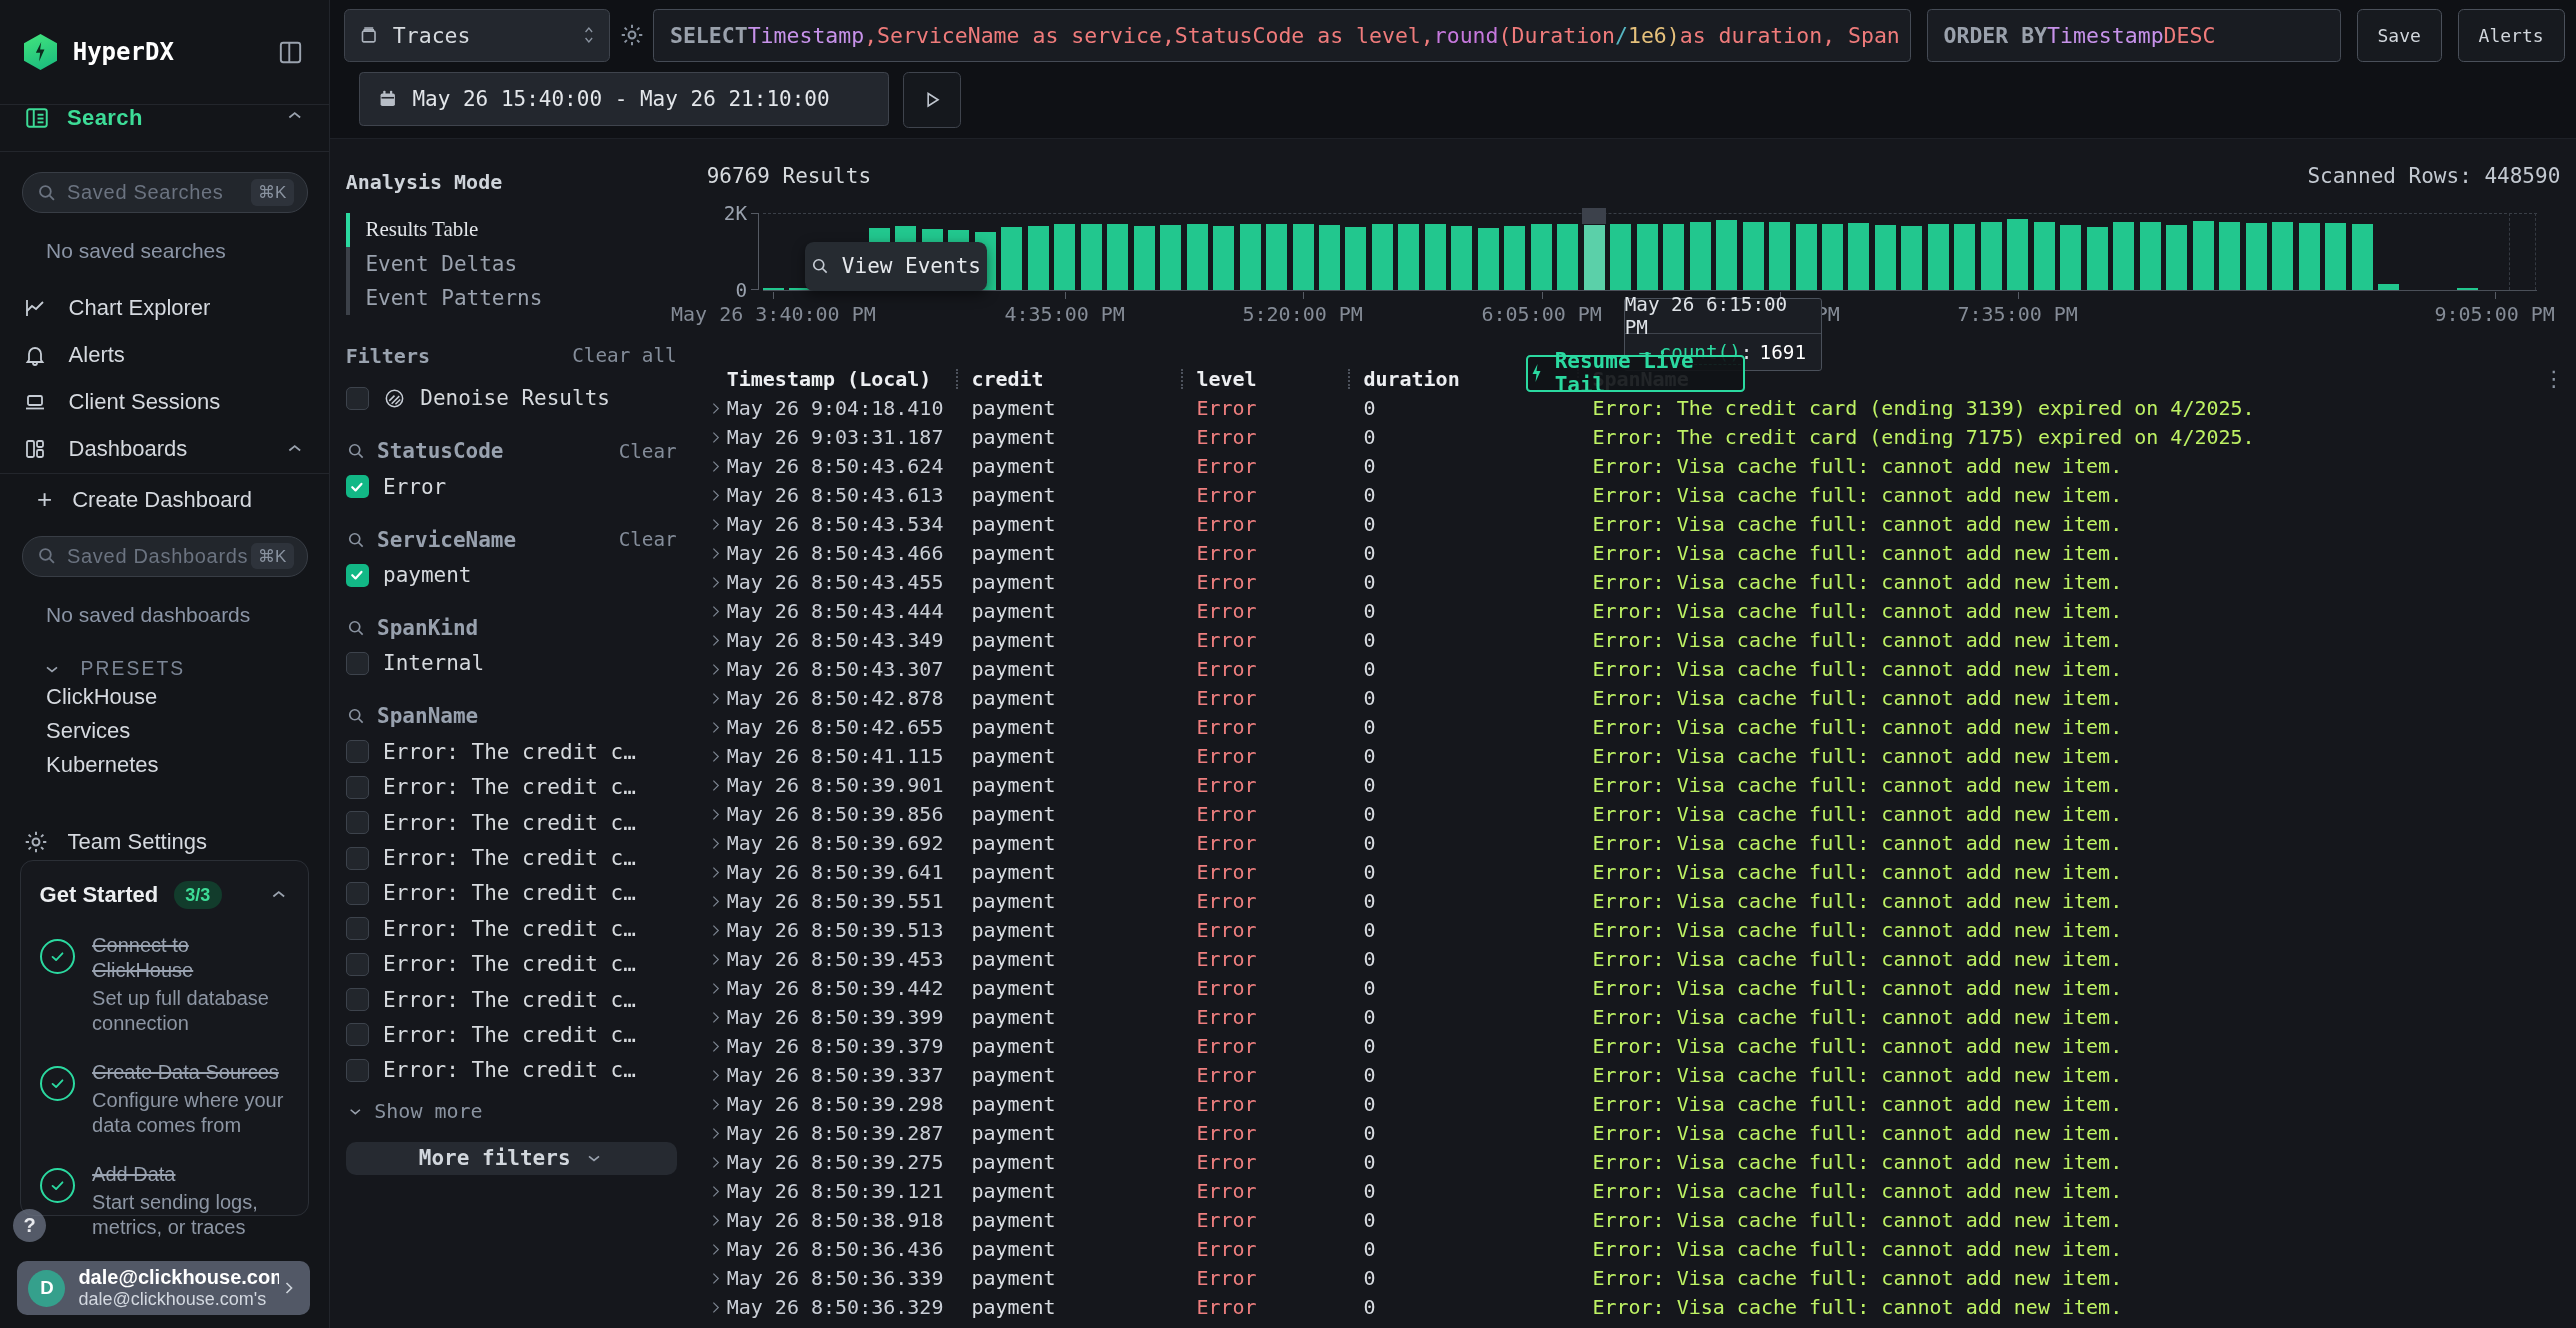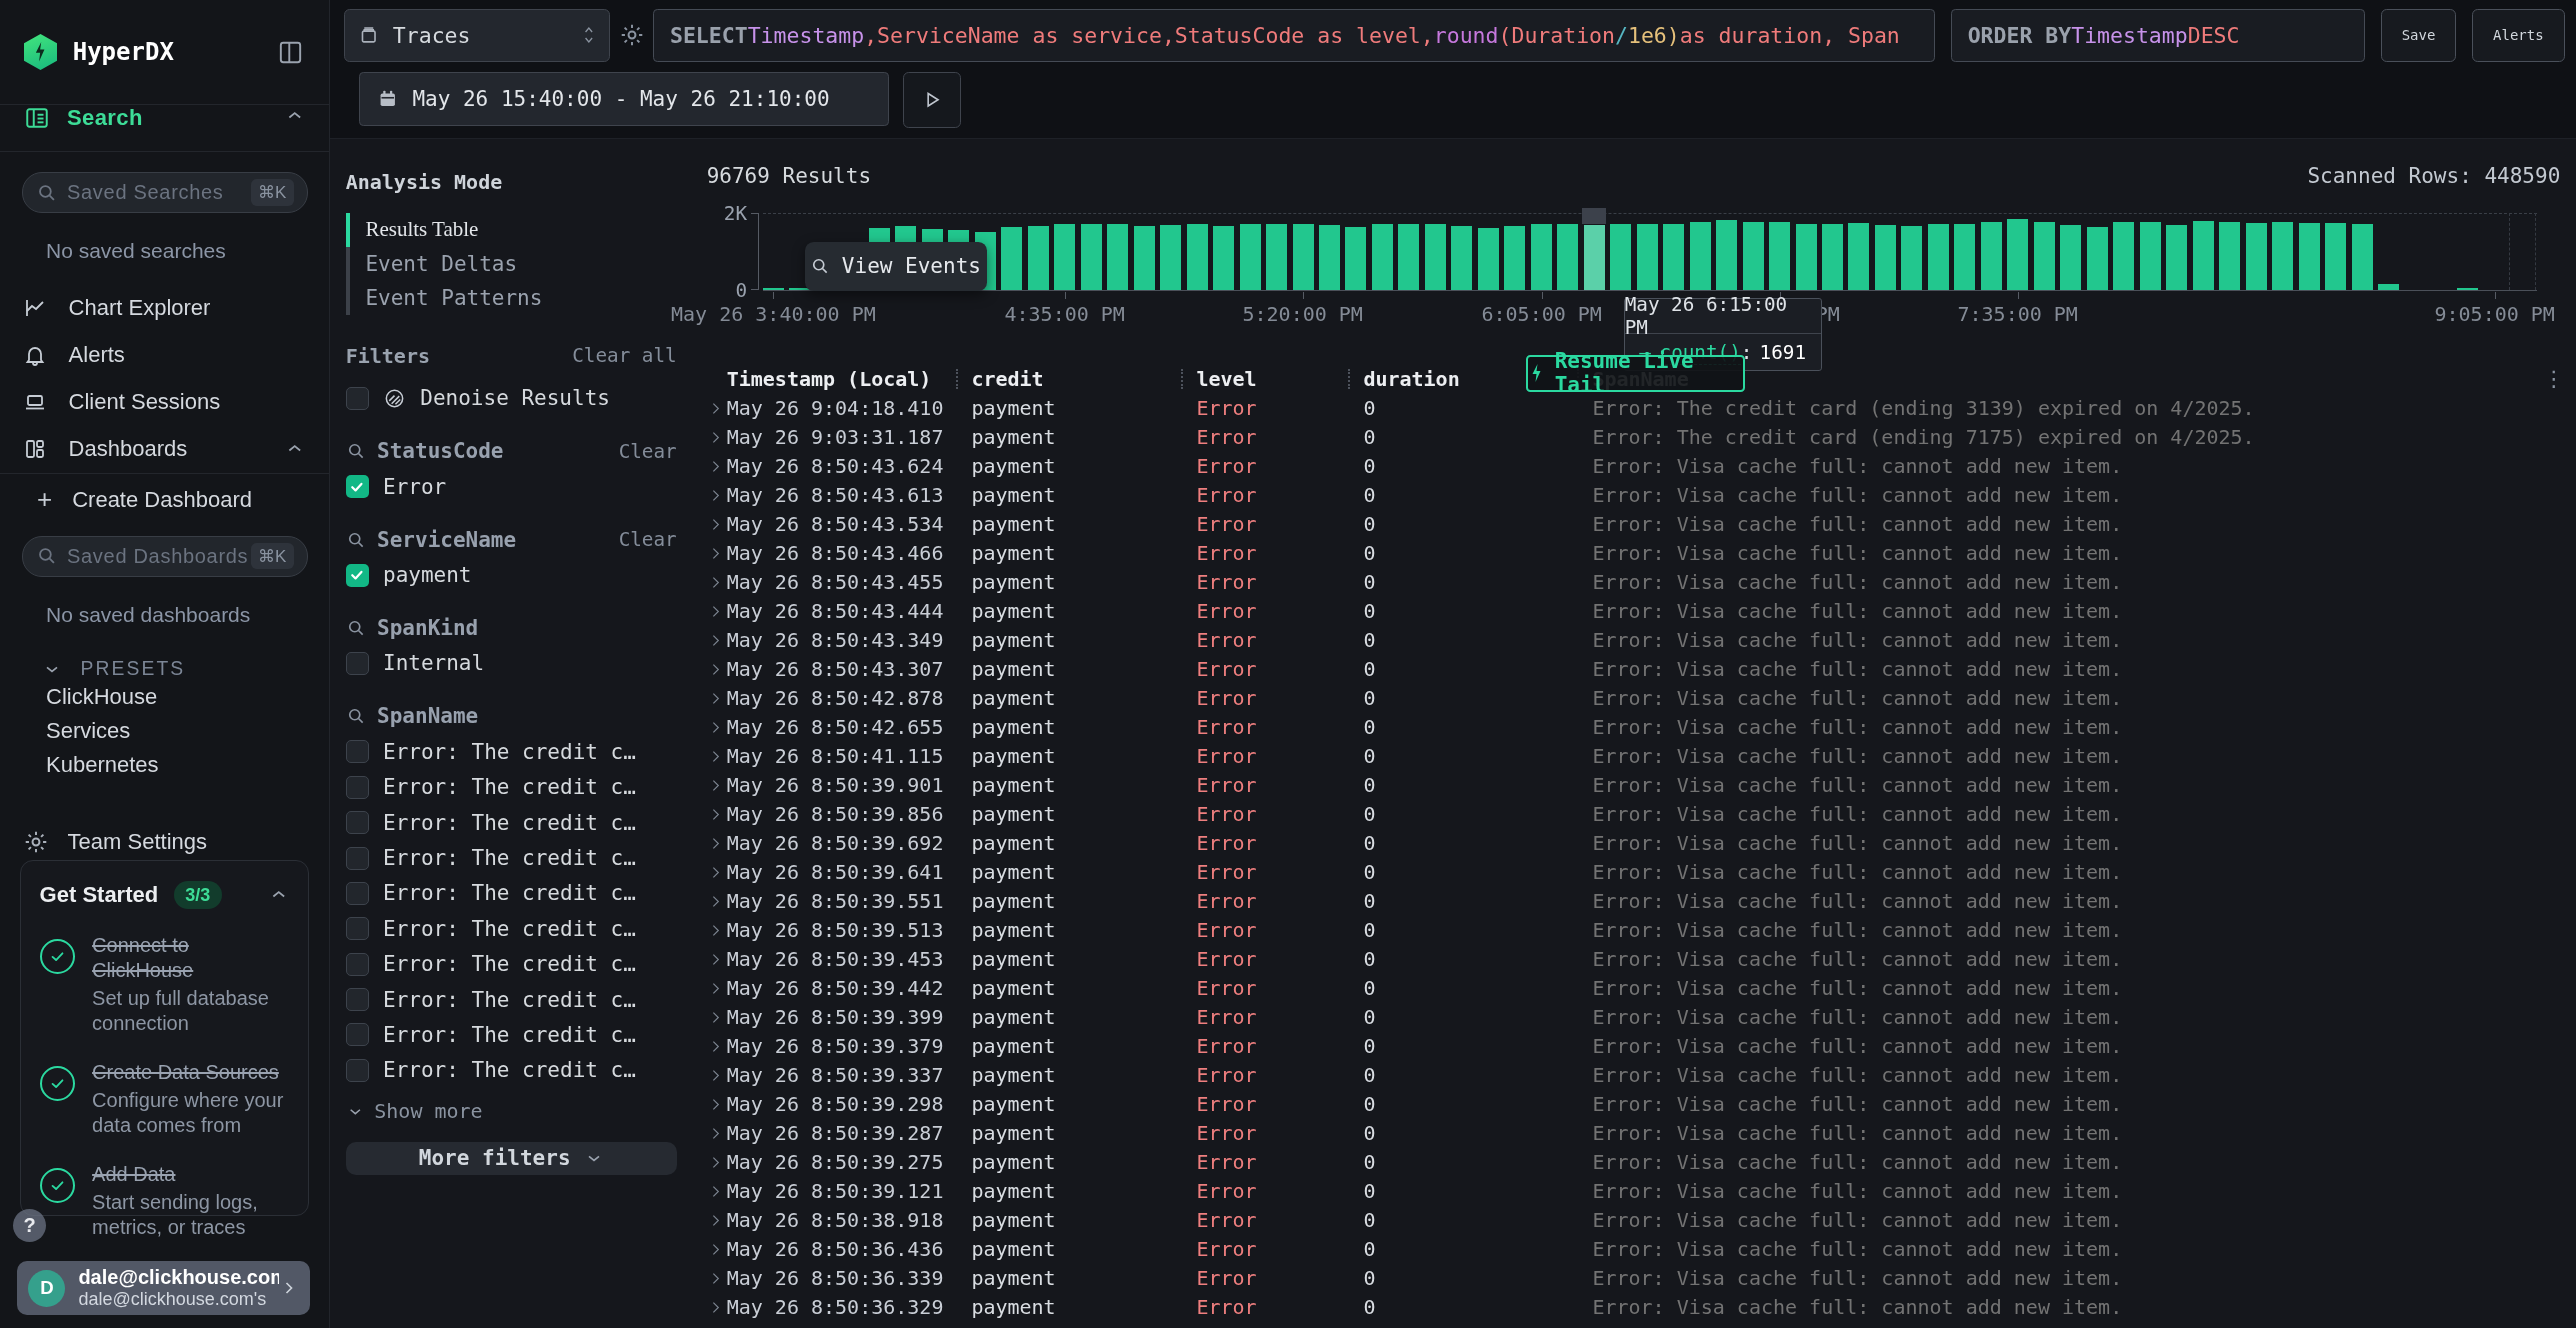--- a/index.html
+++ b/index.html
@@ -62,21 +62,21 @@
   .gear-btn{width:43px;display:flex;align-items:center;justify-content:center;color:#8a93a0;}
   .code-box{height:53px;background:#191c22;border:1.4px solid #454b55;border-radius:4.3px;display:flex;align-items:center;padding:0 15.7px;box-sizing:border-box;font-size:21.5px;white-space:nowrap;overflow:hidden;}
   .sql-box{flex:1;min-width:0;}
   .ob-box{width:414px;min-width:414px;margin-left:15.7px;}
   .tk-kw{color:#9aa1ac;font-weight:700;}
   .tk-field{color:#c792ea;}
   .tk-str{color:#ef7b7b;}
   .tk-fn{color:#c678dd;}
   .tk-op{color:#56b6c2;}
   .tk-num{color:#e5c07b;}
-  .top-btn{height:53px;margin-left:15.7px;background:rgba(29,33,39,.6);border:1.4px solid #4a505a;border-radius:5.7px;color:#d2d7dd;font-size:14px;font-family:"DejaVu Sans Mono",monospace;display:flex;align-items:center;justify-content:center;padding:0 20px;box-sizing:border-box;}
+  .top-btn{height:53px;margin-left:15.7px;background:rgba(29,33,39,.6);border:1.4px solid #4a505a;border-radius:5.7px;color:#d2d7dd;font-size:18px;font-family:"DejaVu Sans Mono",monospace;display:flex;align-items:center;justify-content:center;padding:0 20px;box-sizing:border-box;}
   .search-box{flex:1;min-width:0;height:54px;background:#191c22;border:1.4px solid #3f444d;border-radius:4.3px;display:flex;align-items:center;padding:0 15.7px;box-sizing:border-box;}
   .search-ph{color:#6f7683;font-size:21px;flex:1;white-space:nowrap;overflow:hidden;}
   .mode-sql{color:#c0c6cf;font-size:20px;}
   .mode-sep{color:#5a6170;font-size:20px;margin:0 10px;}
   .mode-lucene{color:#3ddc97;font-size:20px;}
   .date-box{width:530px;min-width:530px;margin-left:14.3px;height:54px;background:#23272e;border:1.4px solid #3f444d;border-radius:4.3px;display:flex;align-items:center;padding:0 17px;box-sizing:border-box;color:#e3e6ea;font-size:21px;}
   .date-box .ic{color:#b7bdc6;display:flex;margin-right:14.3px;}
   .play-btn{width:56px;min-width:56px;height:54px;margin-left:14.3px;background:#15181d;border:1.4px solid #3f444d;border-radius:5.7px;display:flex;align-items:center;justify-content:center;color:#c0c6cf;}
 
   .content{flex:1;display:flex;min-height:0;}
@@ -139,21 +139,21 @@
   .th{color:#eceef1;font-weight:700;position:relative;padding-left:15.7px;}
   .th.first{padding-left:0;}
   .th.sep::before{content:"";position:absolute;left:0;top:2.9px;height:20px;border-left:2.9px dotted #4d525c;}
   .th-dots{position:absolute;right:-4.3px;top:2.9px;color:#8a93a0;font-size:21.5px;}
   .td{white-space:nowrap;overflow:hidden;}
   .td.chev-cell{color:#7e8692;}
   .td.ts{color:#c9ced6;}
   .td.svc{color:#d9dde2;padding-left:15.7px;}
   .td.lvl{color:#ef7f7f;padding-left:15.7px;}
   .td.dur{color:#d9dde2;padding-left:15.7px;}
-  .td.span{color:#737373;padding-left:15.7px;}
+  .td.span{color:#bef264;padding-left:15.7px;}
   svg{display:block;}
 </style>
 </head>
 <body>
 
 <div class="app">
 
   <div class="sidebar">
     <div class="logo-row">
       <div class="logo-hex">

